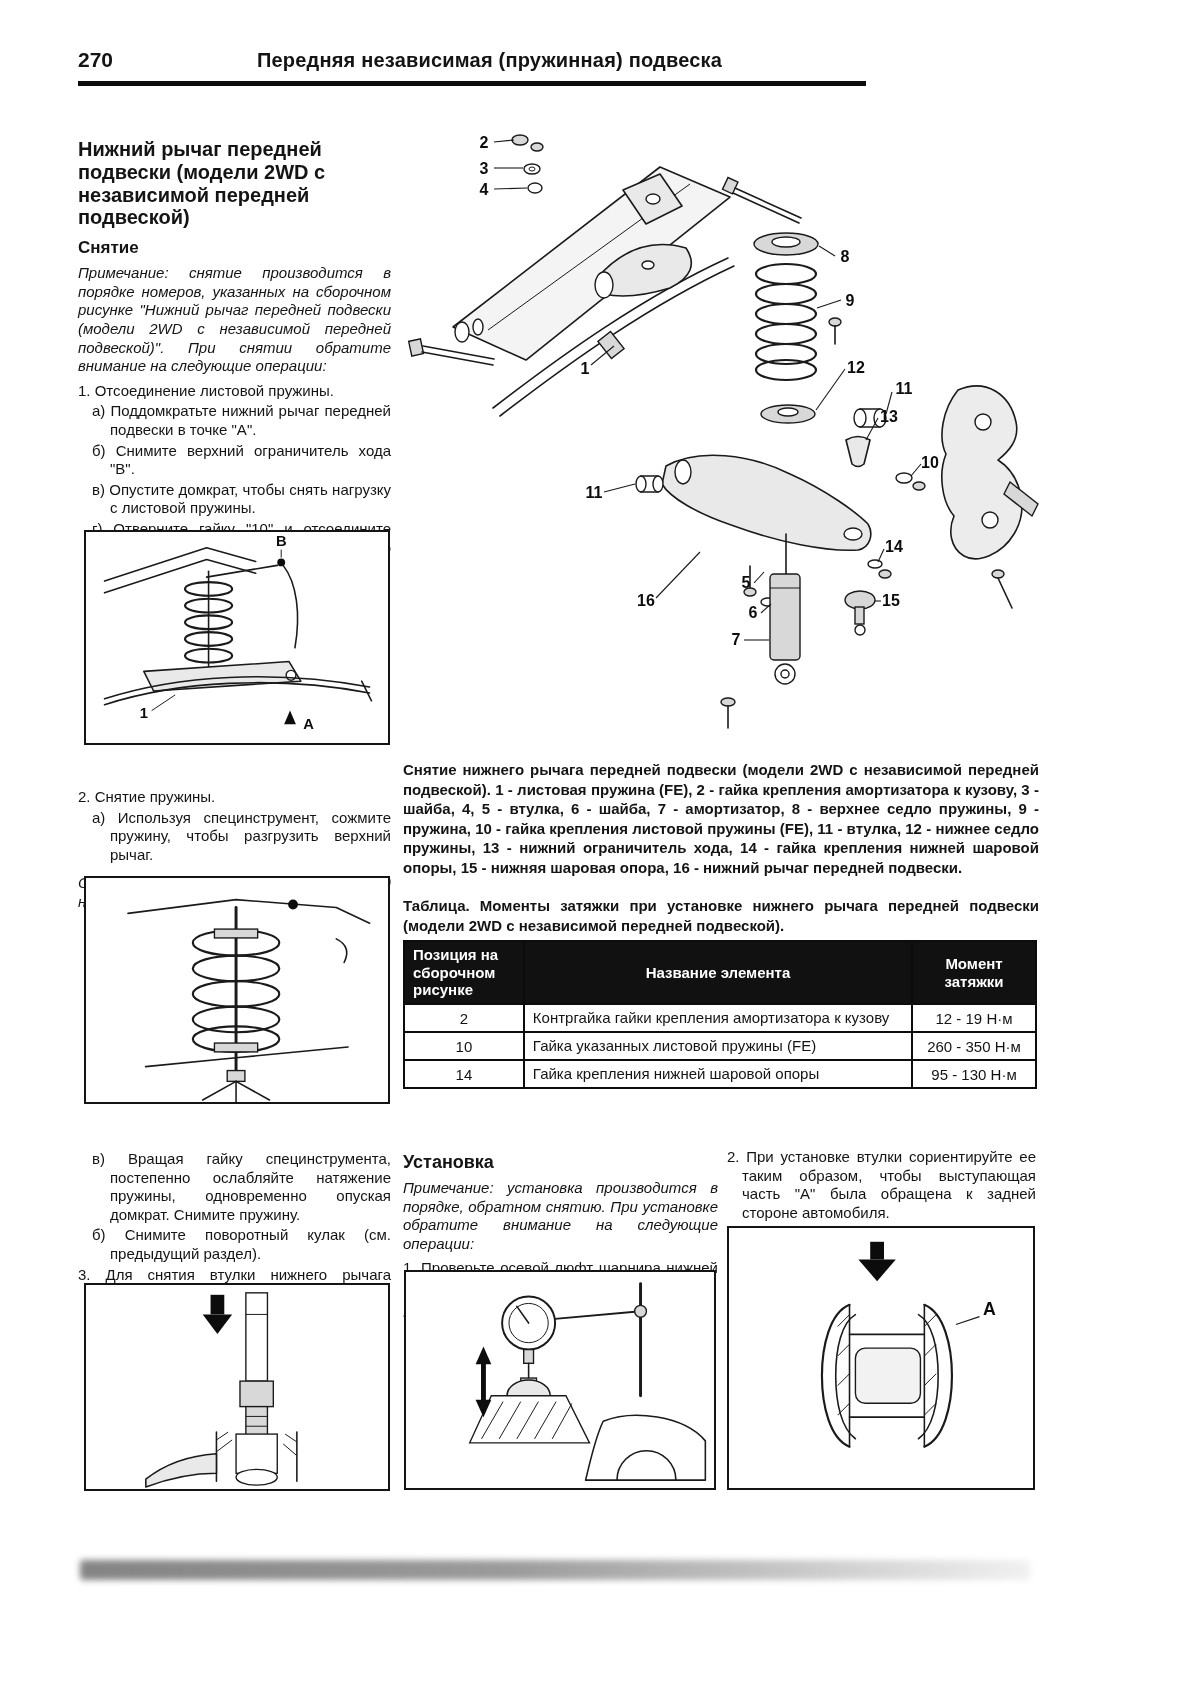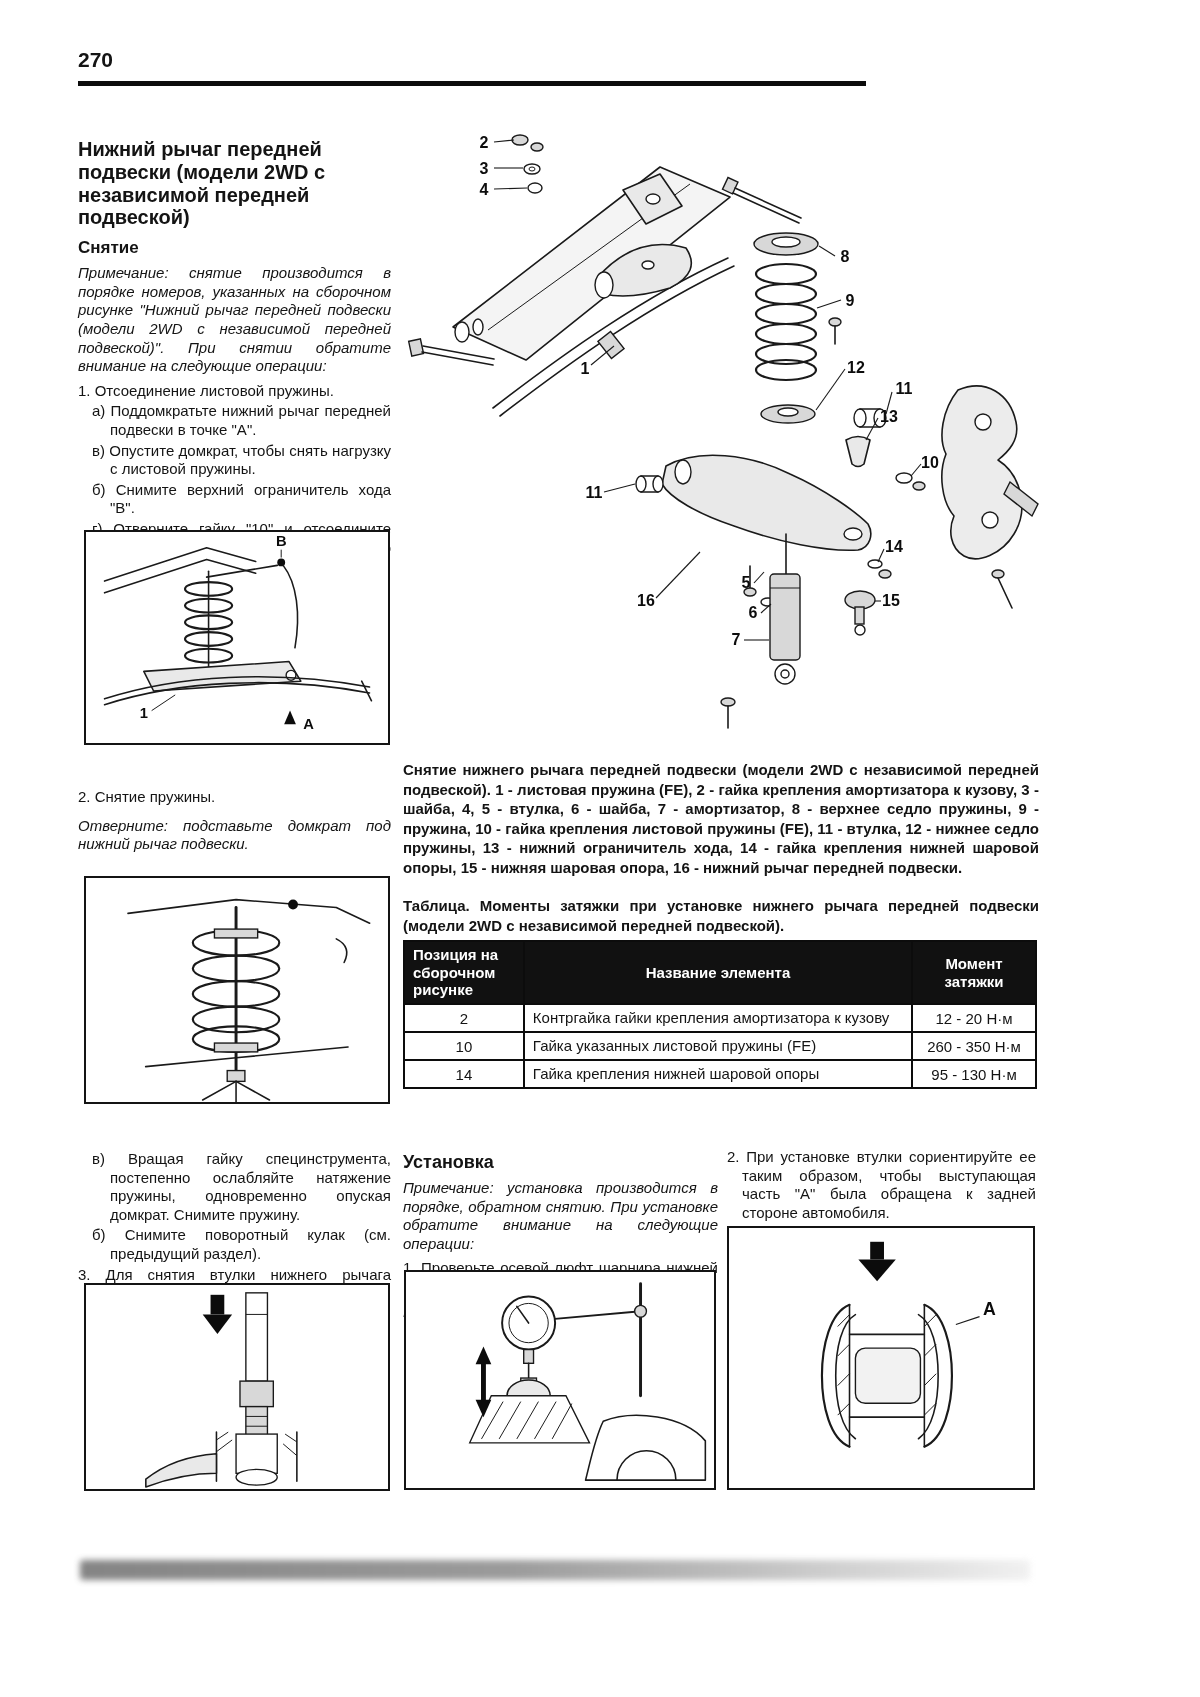--- a/index.html
+++ b/index.html
@@ -81,30 +81,31 @@
     filter:blur(3px); border-radius:3px; opacity:0.85;
   }
 </style>
 </head>
 <body>
 
 <div class="page">
 
   <header class="page-header">
     <span class="page-num">270</span>
+    <span class="page-title">Передняя независимая (пружинная) подвеска</span>
   </header>
 
   <section class="col" style="left:78px; top:102px; width:313px;">
     <h1 class="doc-title">Нижний рычаг передней подвески (модели 2WD с независимой передней подвеской)</h1>
     <h2 class="sec-head">Снятие</h2>
     <p class="t note"><span class="u-label">Примечание:</span> <span>снятие производится в порядке номеров, указанных на сборочном рисунке "Нижний рычаг передней подвески (модели 2WD с независимой передней подвеской)". При снятии обратите внимание на следующие операции:</span></p>
     <p class="t numbered gap-s">1. Отсоединение листовой пружины.</p>
     <p class="t lettered">а) Поддомкратьте нижний рычаг передней подвески в точке "А".</p>
+    <p class="t lettered">б) Снимите верхний ограничитель хода "В".</p>
     <p class="t lettered">в) Опустите домкрат, чтобы снять нагрузку с листовой пружины.</p>
-    <p class="t lettered">б) Снимите верхний ограничитель хода "В".</p>
     <p class="t lettered">г) Отверните гайку "10" и отсоедините листовую пружину "1" с нижнего рычага.</p>
   </section>
 
   <figure class="fig" style="left:84px; top:530px; width:306px; height:215px;">
     <svg viewBox="0 0 306 215" width="306" height="211">
       <polyline class="ln" points="16,50 120,16 170,30"></polyline>
       <polyline class="ln" points="16,62 120,28 170,42"></polyline>
       <line class="ln" x1="120" y1="46" x2="192" y2="34"></line>
       <circle class="blk" cx="196" cy="31" r="4"></circle>
       <line class="thin" x1="196" y1="18" x2="196" y2="26"></line>
@@ -123,20 +124,21 @@
       <line class="thin" x1="64" y1="182" x2="88" y2="166"></line>
       <polygon class="blk" points="199,196 211,196 205,182"></polygon>
       <text class="let" x="196" y="14" text-anchor="middle">B</text>
       <text class="let" x="56" y="190" text-anchor="middle">1</text>
       <text class="let" x="224" y="201" text-anchor="middle">A</text>
     </svg>
   </figure>
 
   <section class="col" style="left:78px; top:752px; width:313px;">
     <p class="t numbered">2. Снятие пружины.</p>
+    <p class="t lettered">а) Используя специнструмент, сожмите пружину, чтобы разгрузить верхний рычаг.</p>
     <p class="t note gap-m"><span class="u-label">Отверните:</span> <span>подставьте домкрат под нижний рычаг подвески.</span></p>
   </section>
 
   <figure class="fig" style="left:84px; top:876px; width:306px; height:228px;">
     <svg viewBox="0 0 306 228" width="306" height="224">
       <polyline class="ln" points="40,36 150,22 252,30 286,46"></polyline>
       <circle class="blk" cx="208" cy="27" r="5"></circle>
       <ellipse class="coil" cx="150" cy="66" rx="44" ry="13"></ellipse>
       <ellipse class="coil" cx="150" cy="92" rx="44" ry="13"></ellipse>
       <ellipse class="coil" cx="150" cy="118" rx="44" ry="13"></ellipse>
@@ -323,21 +325,21 @@
       <tr>
         <th class="th-pos">Позиция на сборочном рисунке</th>
         <th class="th-name">Название элемента</th>
         <th class="th-tq">Момент затяжки</th>
       </tr>
     </thead>
     <tbody>
       <tr>
         <td class="td-pos">2</td>
         <td class="td-name">Контргайка гайки крепления амортизатора к кузову</td>
-        <td class="td-tq">12 - 20 Н·м</td>
+        <td class="td-tq">12 - 19 Н·м</td>
       </tr>
       <tr>
         <td class="td-pos">10</td>
         <td class="td-name">Гайка указанных листовой пружины (FE)</td>
         <td class="td-tq">260 - 350 Н·м</td>
       </tr>
       <tr>
         <td class="td-pos">14</td>
         <td class="td-name">Гайка крепления нижней шаровой опоры</td>
         <td class="td-tq">95 - 130 Н·м</td>

